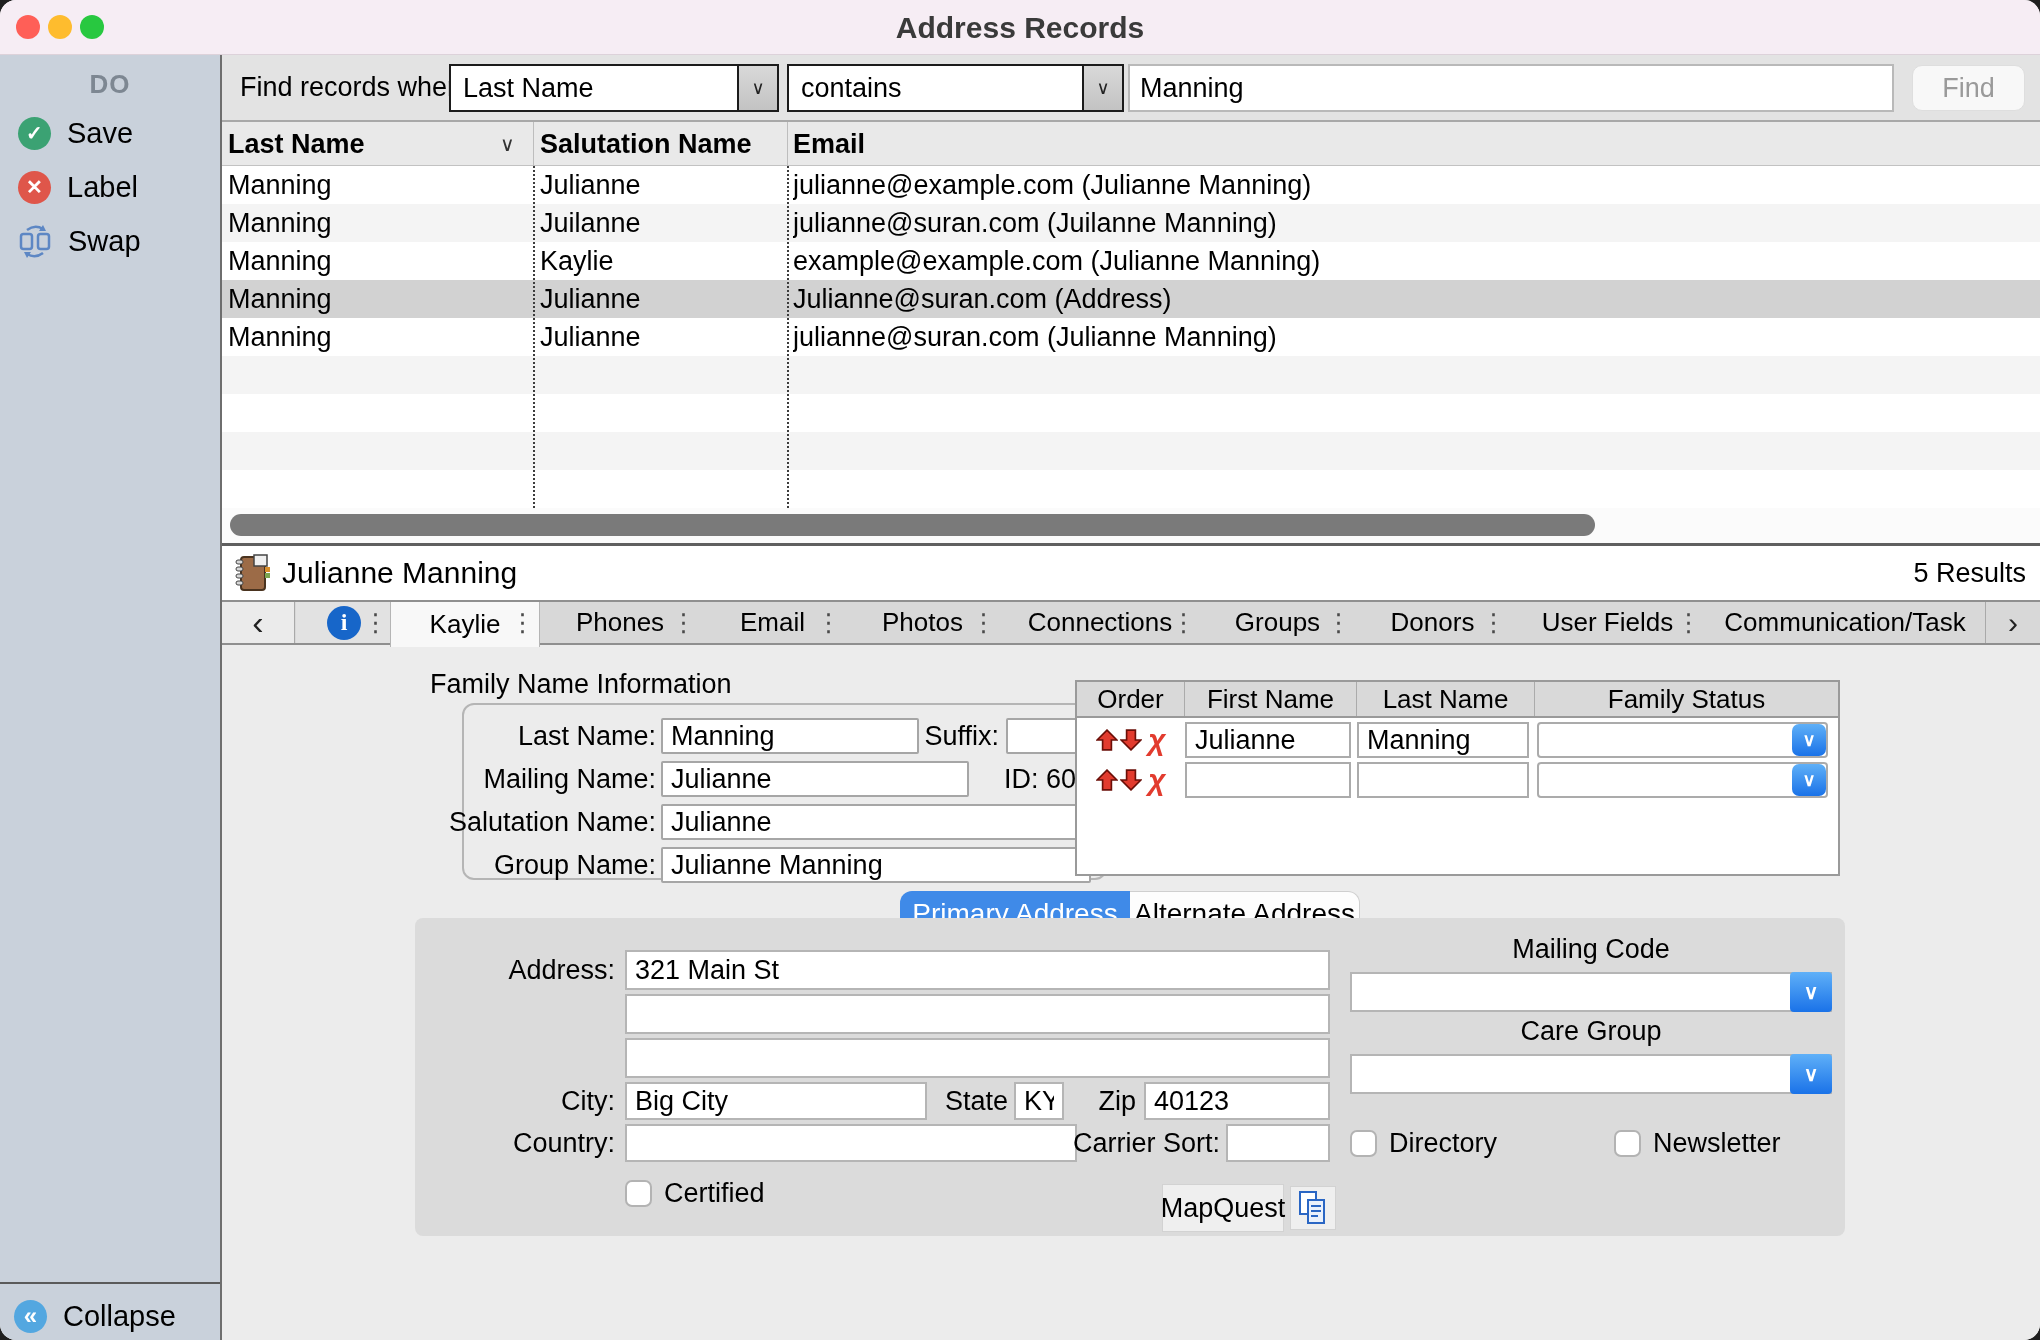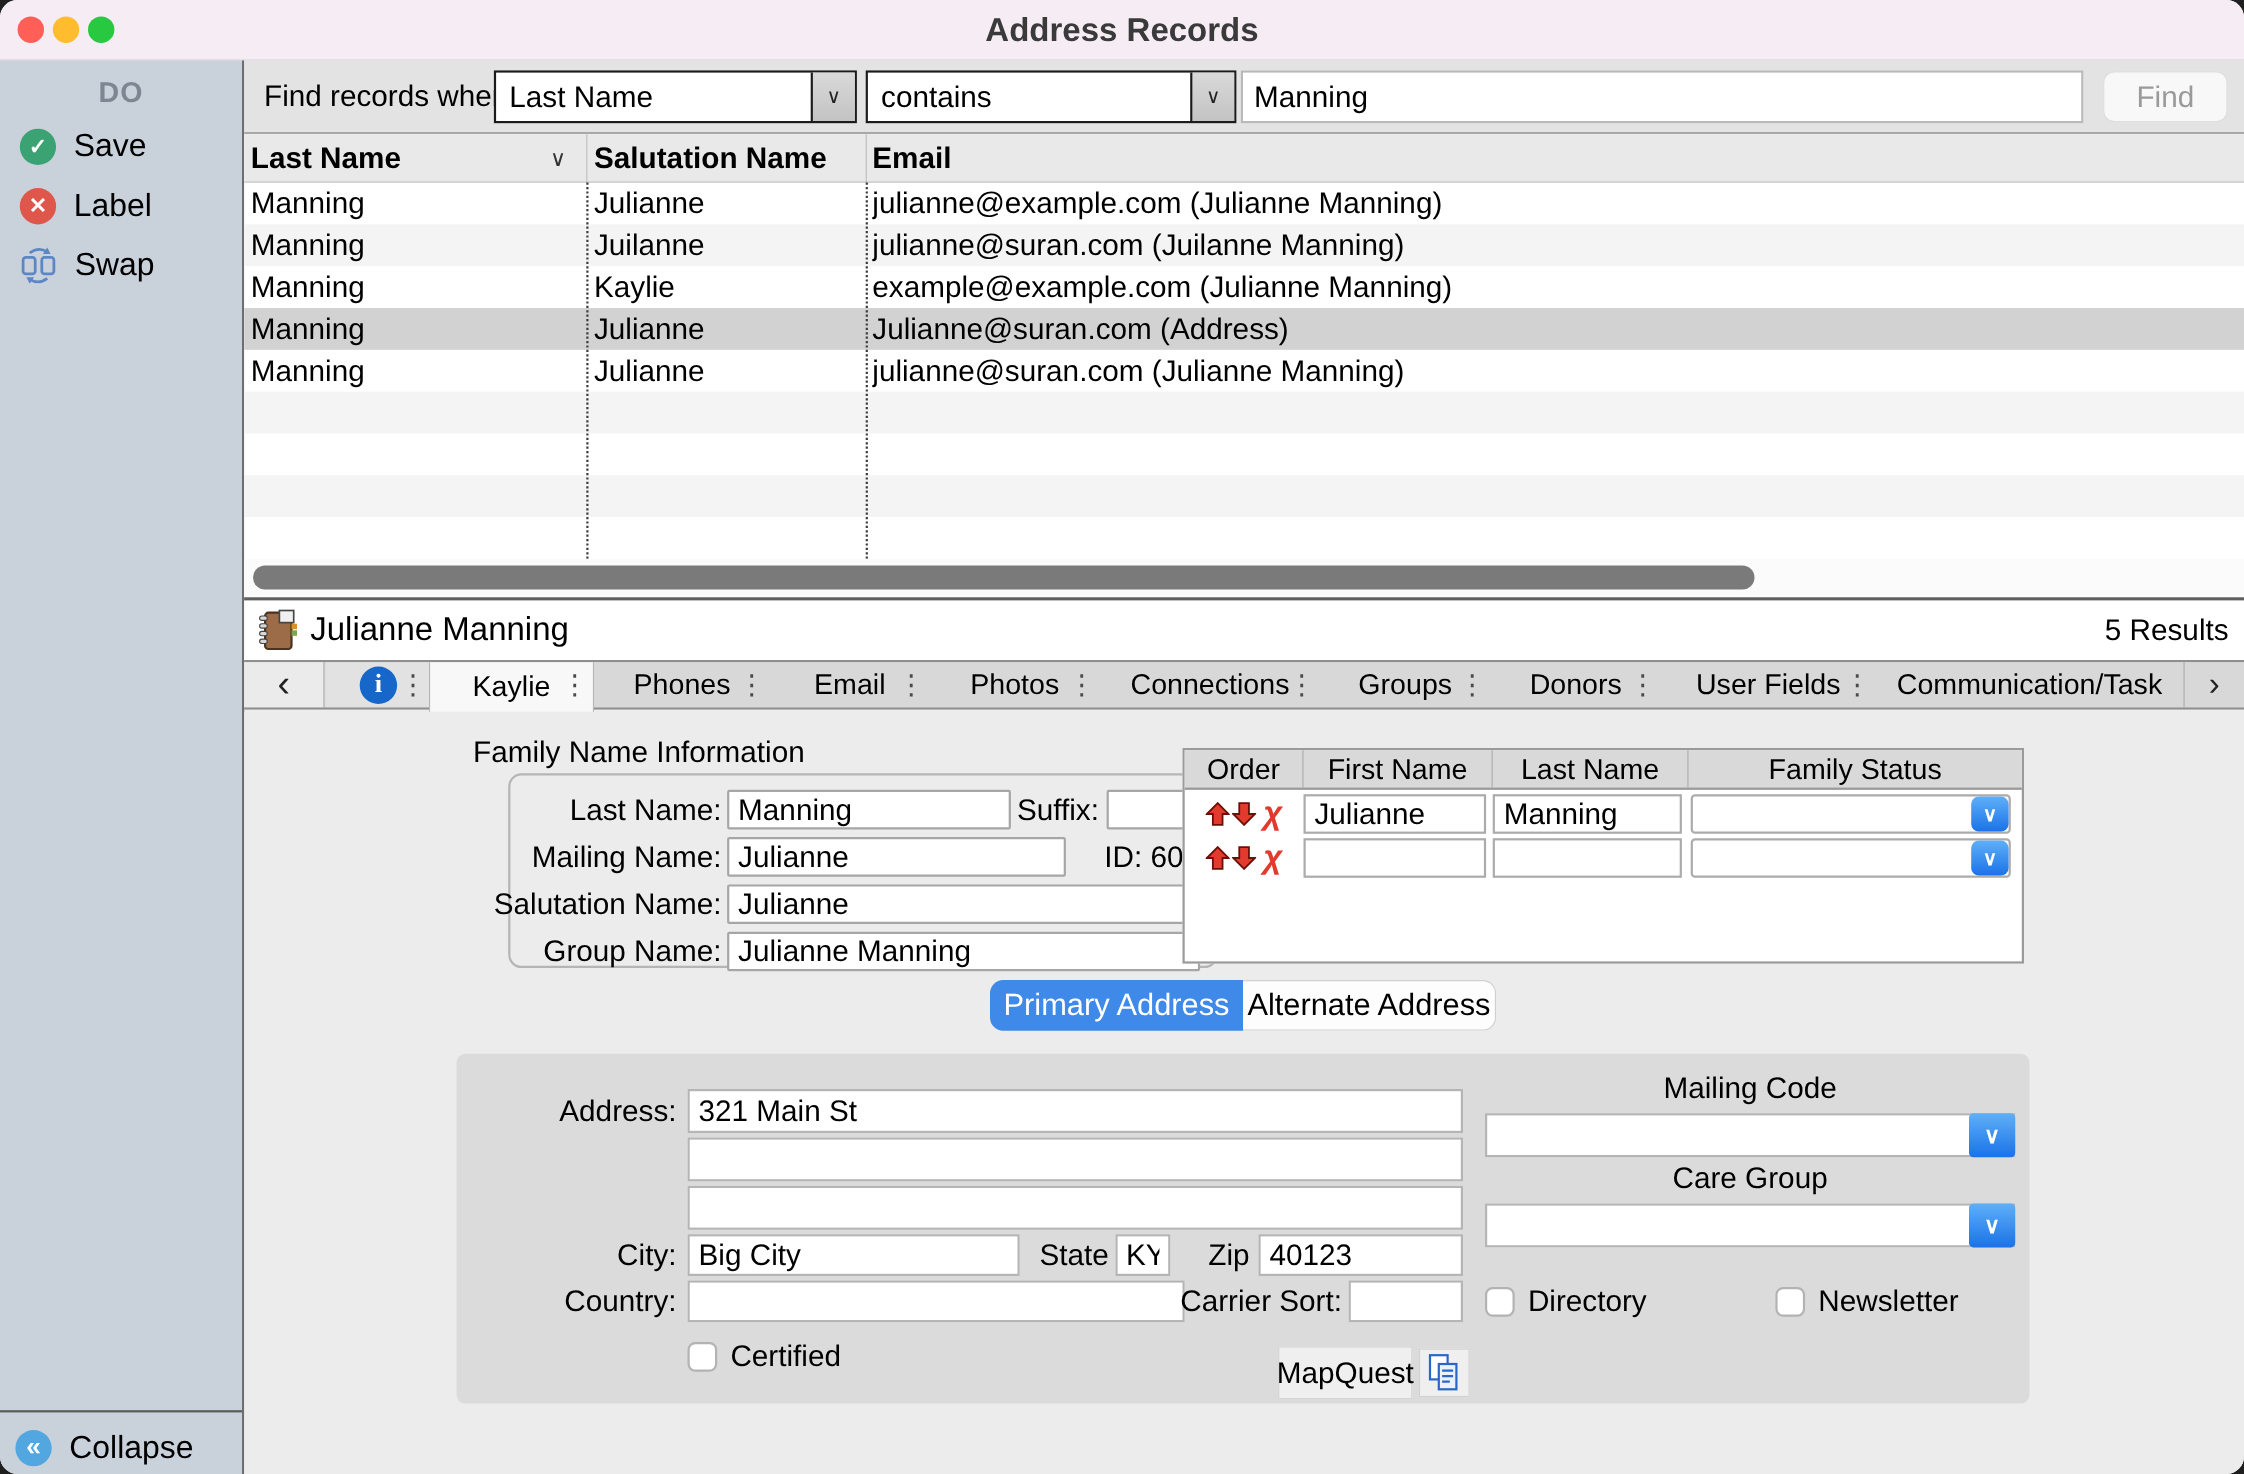--- a/index.html
+++ b/index.html
@@ -95,21 +95,21 @@
   .fs-cell{position:relative;height:36px;background:#fff;border:2px solid #ababab;border-radius:4px;margin-left:8px;}
   .ddbtn-sm{position:absolute;right:0;top:0;width:34px;height:32px;border-radius:7px;
             background:linear-gradient(#5fb0f8,#1a72e8);display:flex;align-items:center;justify-content:center;color:#fff;font-size:18px;font-weight:bold;}
 
   
   .seg{position:absolute;top:244px;width:230px;height:46px;display:flex;align-items:center;justify-content:center;font-size:28px;}
   .seg-primary{left:678px;background:#3f8ae8;color:#fff;border-radius:12px 0 0 12px;}
   .seg-alt{left:908px;background:#fdfdfd;color:#000;border-radius:0 12px 12px 0;border:1px solid #cfcfcf;border-left:none;}
 
   
-  .panel{position:absolute;left:193px;top:271px;width:1430px;height:318px;background:#dbdbdb;border-radius:8px;margin-top:40px;}
+  .panel{position:absolute;left:193px;top:271px;width:1430px;height:318px;background:#dbdbdb;border-radius:8px;}
   .plabel{position:absolute;height:40px;display:flex;align-items:center;justify-content:flex-end;font-size:27px;white-space:nowrap;}
   .ptf{position:absolute;background:#fff;border:2px solid #b5b5b5;font-size:27px;font-family:"Liberation Sans",sans-serif;padding:0 8px;color:#000;}
   .checkbox{position:absolute;width:27px;height:27px;background:#fff;border:2px solid #b3b3b3;border-radius:7px;}
   .cblabel{position:absolute;height:27px;display:flex;align-items:center;font-size:27px;}
   .mapq{position:absolute;left:747px;top:266px;width:122px;height:48px;background:#efefef;border:1px solid #d2d2d2;
         display:flex;align-items:center;justify-content:center;font-size:27px;}
   .copybtn{position:absolute;left:875px;top:268px;width:46px;height:44px;background:#efefef;border:1px solid #d2d2d2;
            display:flex;align-items:center;justify-content:center;}
   .ddlabel{position:absolute;width:482px;text-align:center;font-size:27px;}
   .dropdown{position:absolute;left:935px;width:482px;height:40px;background:#fff;border:2px solid #b5b5b5;}

